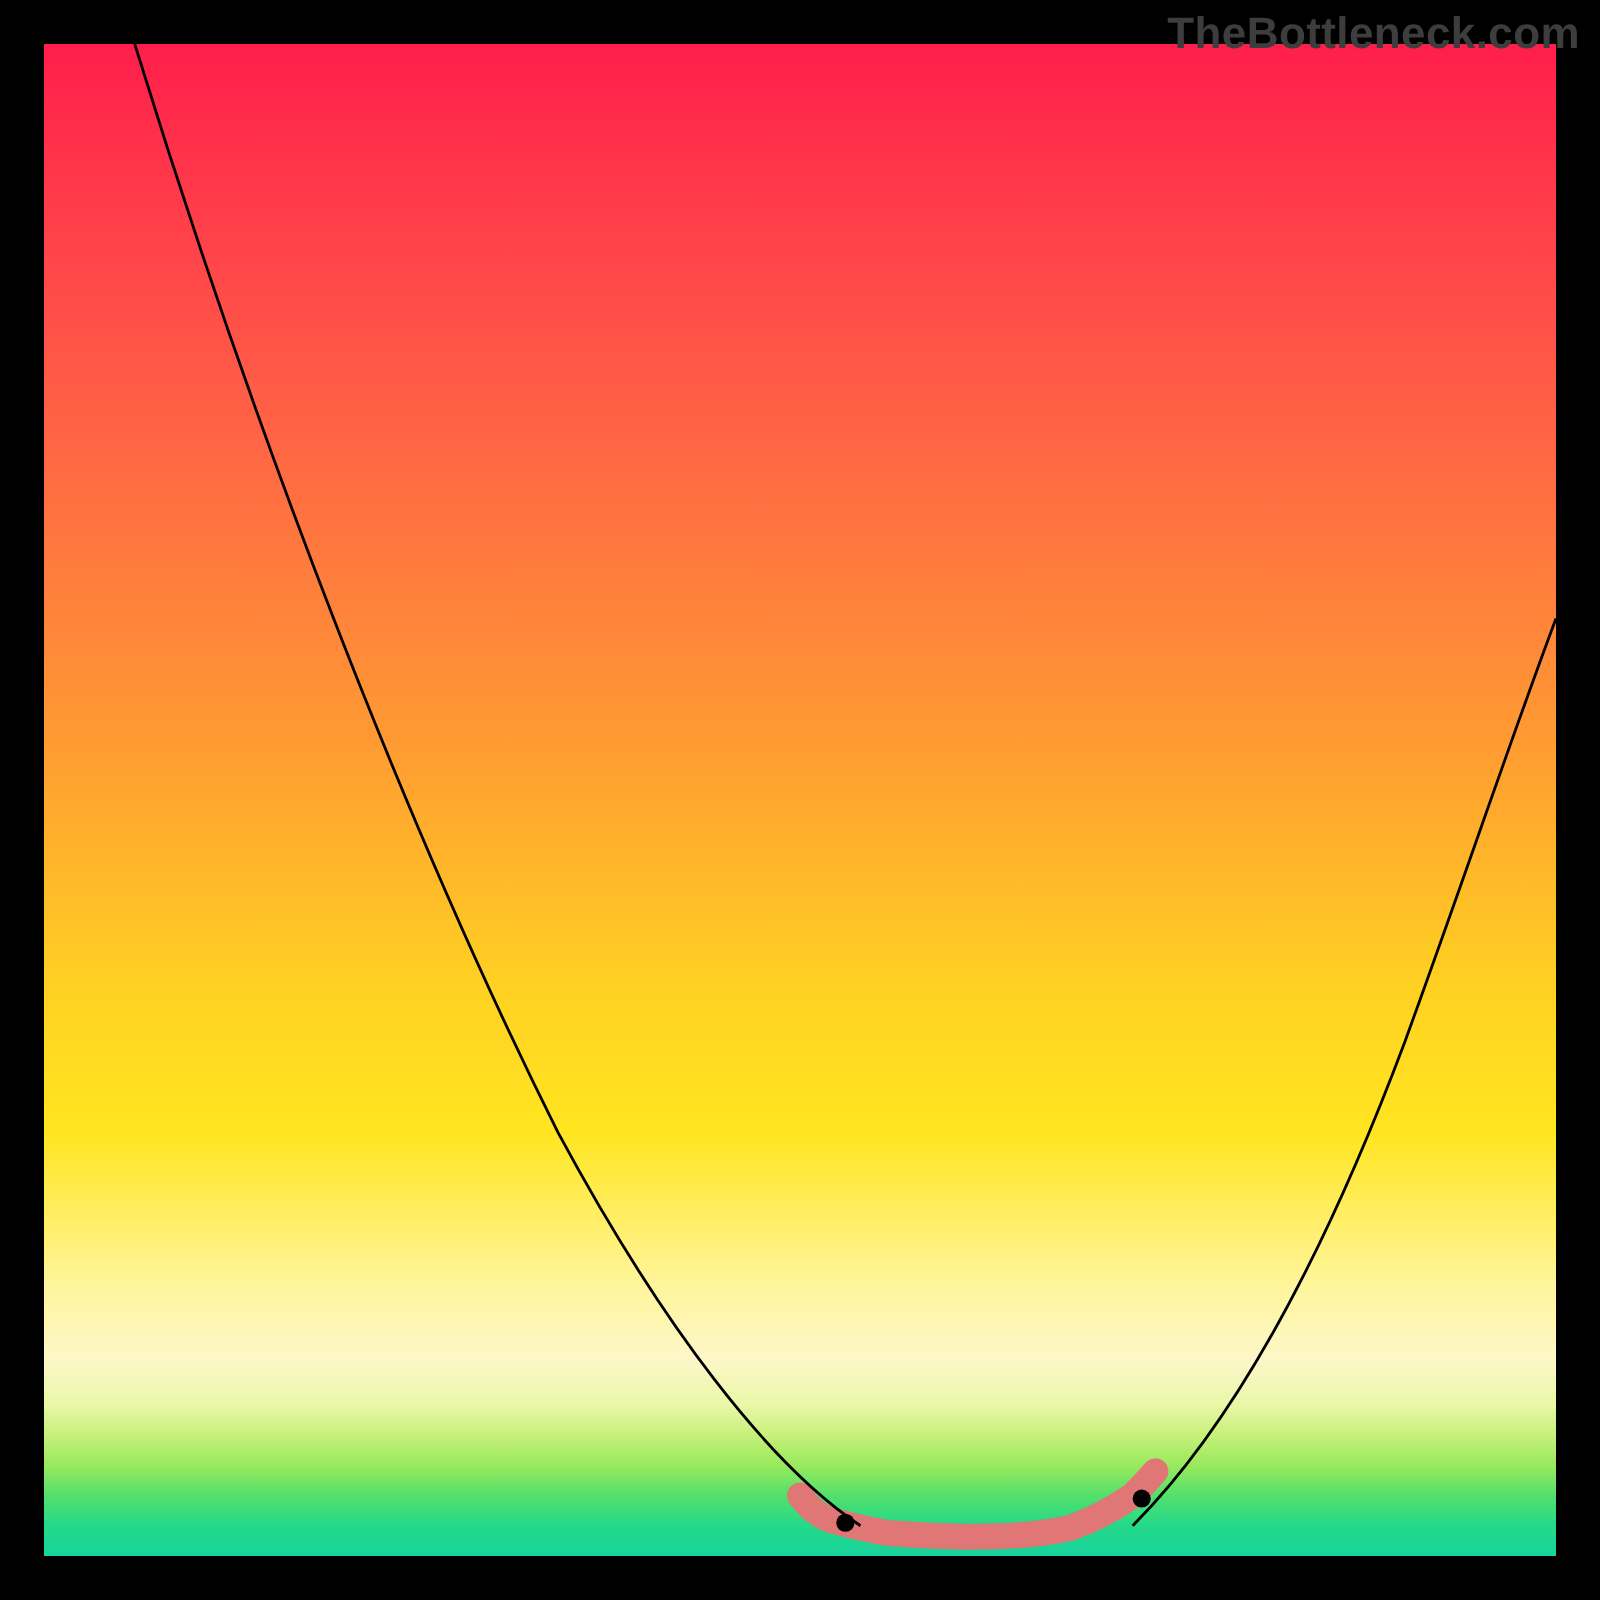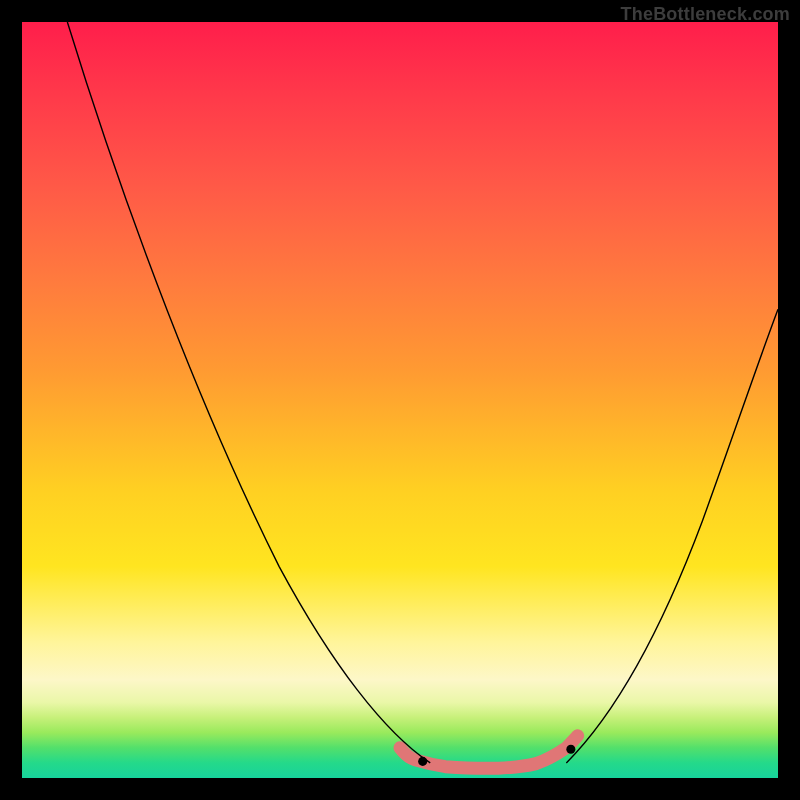--- a/index.html
+++ b/index.html
@@ -15,21 +15,21 @@
     position: relative;
     width: 800px;
     height: 800px;
     background: #000;
   }
   .watermark {
     position: absolute;
     top: 4px;
     right: 10px;
     color: #3d3d3d;
-    font-size: 18px;
+    font-size: 22px;
     font-weight: 600;
     letter-spacing: 0.2px;
     z-index: 20;
   }
   .plot {
     position: absolute;
     left: 22px;
     top: 22px;
     width: 756px;
     height: 756px;

